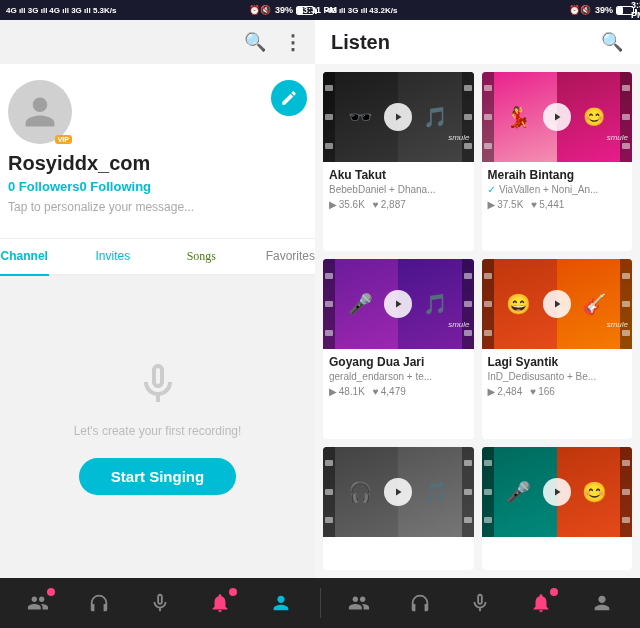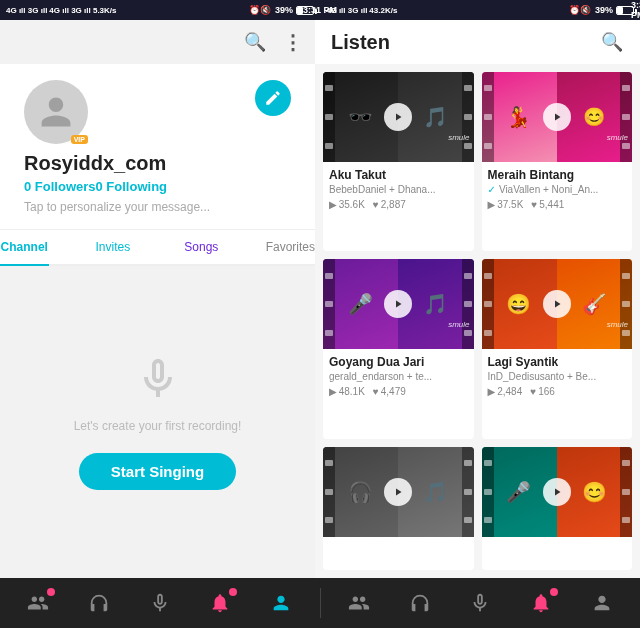--- a/index.html
+++ b/index.html
@@ -62,21 +62,21 @@
       background: #f2f2f2;
       display: flex;
       align-items: center;
       justify-content: flex-end;
       padding: 0 12px;
       gap: 16px;
     }
 
     .profile-section {
       background: #fff;
-      padding: 16px 24px 12px;
+      padding: 16px 8px 12px;
       display: flex;
       flex-direction: column;
     }
 
     .profile-top {
       display: flex;
       align-items: flex-start;
       justify-content: space-between;
       margin-bottom: 8px;
     }
@@ -141,21 +141,21 @@
     .follow-stat {
       font-size: 13px;
       font-weight: bold;
       color: #00bcd4;
       cursor: pointer;
     }
 
     .personalize-msg {
       font-size: 12px;
       color: #aaa;
-      margin-bottom: 3px;
+      margin-bottom: 12px;
     }
 
     .tabs-row {
       display: flex;
       background: #fff;
       border-top: 1px solid #eee;
       border-bottom: 2px solid #eee;
       gap: 40px;
     }
 
@@ -473,21 +473,21 @@
     <div style="position:relative; overflow:hidden;">
       <div style="position:absolute; top:0; left:0; right:0; bottom:0; pointer-events:none; z-index:5; display:flex; flex-direction:column; align-items:center; justify-content:center;">
         <div style="font-size:22px; font-weight:bold; color:rgba(0,188,212,0.12); transform:rotate(-15deg); white-space:nowrap;">Rosyidd...com</div>
         <div style="font-size:11px; color:rgba(255,165,0,0.25); transform:rotate(-15deg); white-space:nowrap; margin-top:4px;">Download Software...</div>
       </div>
     </div>
 
     <div class="tabs-row">
       <div class="tab-item active">Channel</div>
       <div class="tab-item" style="color:#00bcd4;">Invites</div>
-      <div class="tab-item" style="color:#6d28d9;">Songs</div>
+      <div class="tab-item" style="color:#4d7c0f;font-family:Liberation Serif, serif;">Songs</div>
       <div class="tab-item">Favorites</div>
     </div>
 
     <div class="channel-content">
       <div class="mic-icon-wrap">
         <svg width="48" height="48" viewBox="0 0 24 24" fill="#ccc">
           <path d="M12 14c1.66 0 3-1.34 3-3V5c0-1.66-1.34-3-3-3S9 3.34 9 5v6c0 1.66 1.34 3 3 3zm-1-9c0-.55.45-1 1-1s1 .45 1 1v6c0 .55-.45 1-1 1s-1-.45-1-1V5zm6 6c0 2.76-2.24 5-5 5s-5-2.24-5-5H5c0 3.53 2.61 6.43 6 6.92V21h2v-3.08c3.39-.49 6-3.39 6-6.92h-2z"></path>
         </svg>
       </div>
       <div class="first-recording-text">Let's create your first recording!</div>

